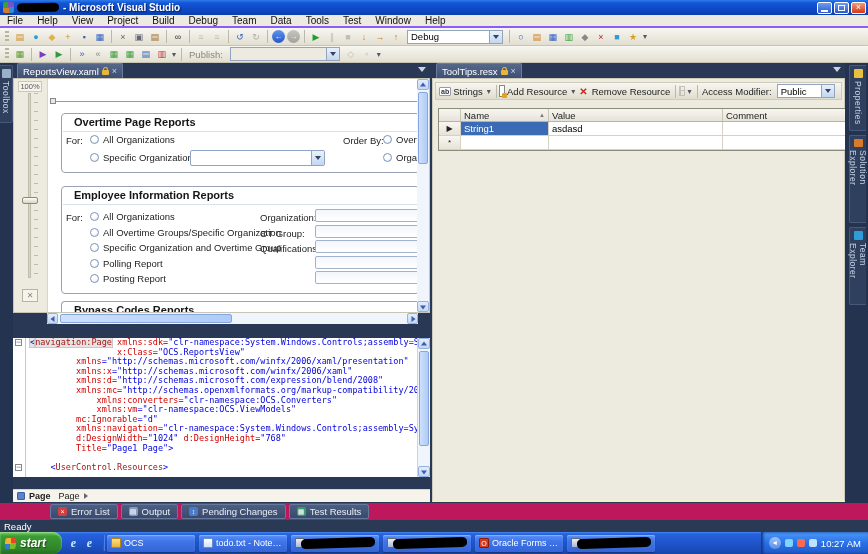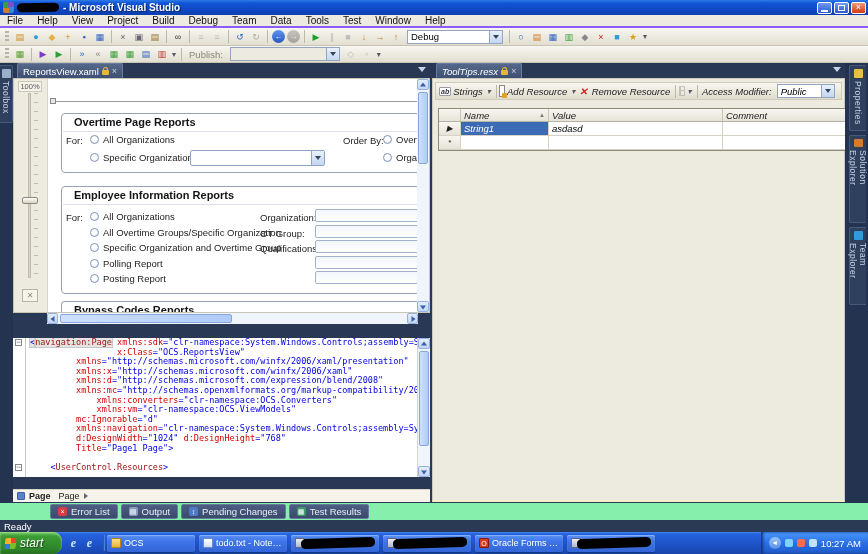--- a/index.html
+++ b/index.html
@@ -130,21 +130,21 @@
   .zoom-combo{display:flex;align-items:center;height:11px;background:#fff;border:1px solid #A8A494;
     width:44px;font-size:8px;padding-left:3px;position:relative;margin-left:1px;}
   .zoom-combo .combo-arrow{width:9px;}
   .cf-scroll{position:relative;flex:1;height:11px;background:#F0F4FB;margin-left:2px;}
   .breadcrumb{position:absolute;left:0;top:426px;width:417px;height:13px;background:#F5F3EA;
     border-top:1px solid #D8D4C6;display:flex;align-items:center;gap:4px;padding-left:4px;}
   .bc-ico{width:8px;height:8px;background:#5A82C8;border:1px solid #3A5FA8;border-radius:1px;}
   .bc-item{font-size:9px;color:#222;} .bc-item.b{font-weight:bold;}
   .bc-arrow{width:0;height:0;border:3px solid transparent;border-left:4px solid #667;}
   
-  .right-pane{position:absolute;left:432px;top:0;width:413px;height:439px;font-style:italic;}
+  .right-pane{position:absolute;left:432px;top:0;width:413px;height:439px;}
   .resx-body{position:absolute;left:0;top:15px;width:413px;height:424px;background:#EDEAE0;
     border:1px solid #CDC9BB;border-bottom:2px solid #F2EFC9;}
   .resx-toolbar{position:absolute;left:2px;top:3px;right:2px;height:18px;
     background:linear-gradient(180deg,#F7F6F0,#E0DDCE);border:1px solid #CFCBBB;display:flex;align-items:center;padding:0 3px;}
   .rt-lbl{font-size:9.5px;color:#222;margin:0 2px;white-space:nowrap;}
   .abc-ico{font-size:7px;font-weight:bold;color:#334;border:1px solid #99a;background:#fff;padding:0 1px;border-radius:1px;}
   .doc-ico{width:10px;height:12px;background:#fff;border:1px solid #888;position:relative;}
   .doc-ico::after{content:"";position:absolute;right:-3px;bottom:-2px;width:5px;height:5px;background:#E8A020;border-radius:1px;}
   .red-x{color:#D02020;font-weight:bold;font-size:10px;margin:0 2px;}
   .grid-ico{width:12px;height:10px;border:1px solid #999;opacity:.5;
@@ -158,38 +158,38 @@
   .gsel{width:22px;flex:0 0 22px;background:linear-gradient(180deg,#F8F6F0,#E6E3D8);justify-content:center;}
   .gname{width:88px;flex:0 0 88px;} .gval{width:174px;flex:0 0 174px;} .gcom{flex:1;border-right:none;}
   .gcell.sel{background:#3B6BB5;color:#fff;}
   .sort-arrow{margin-left:auto;font-size:6px;color:#777;}
   .rowind{font-size:8px;color:#222;} 
   
   .right-strip{position:absolute;left:845px;top:0;width:23px;height:440px;background:#243450;
     display:flex;flex-direction:column;gap:4px;padding-top:2px;align-items:flex-start;}
   .right-strip .side-tab{border-left:1px solid #47597A;border-right:none;border-radius:2px 0 0 2px;margin-left:4px;}
   
-  .bottom-tabs{position:absolute;left:0;top:503px;width:868px;height:17px;background:#86efac;
+  .bottom-tabs{position:absolute;left:0;top:503px;width:868px;height:17px;background:#be185d;
     display:flex;align-items:center;gap:3px;padding-left:50px;}
   .btab{height:15px;display:flex;align-items:center;gap:4px;padding:0 7px;
     background:linear-gradient(180deg,#4C5E82,#394A6C);border:1px solid #66789C;border-radius:2px;
     color:#E8EDF5;font-size:9.5px;white-space:nowrap;}
   .btico{width:9px;height:9px;border-radius:2px;font-size:7px;line-height:9px;text-align:center;color:#fff;}
   
   .statusbar{position:absolute;left:0;top:520px;width:868px;height:12px;background:#2A3A55;
     color:#fff;font-size:9.5px;display:flex;align-items:center;padding-left:4px;}
   
   .taskbar{position:absolute;left:0;top:532px;width:868px;height:22px;
     background:linear-gradient(180deg,#4A8AF4 0%,#2663DE 8%,#1F55CC 50%,#1845AC 100%);display:flex;align-items:center;}
   .startbtn{height:22px;width:62px;border-radius:0 9px 9px 0;display:flex;align-items:center;gap:4px;padding-left:5px;
     background:linear-gradient(180deg,#6CC25E 0%,#3B9C34 20%,#2E8329 80%,#226B1E 100%);
     box-shadow:inset 0 1px 2px #9FE08F;}
   .startbtn .flag{width:11px;height:11px;border-radius:2px;
     background:conic-gradient(#E8452C 0 25%,#7CBB2C 0 50%,#2C7CD8 0 75%,#F5B32C 0);transform:skewX(-6deg);}
-  .startbtn .stxt{color:#fff;font-weight:normal;font-style:italic;font-size:12px;text-shadow:1px 1px 1px #1A4A18;}
+  .startbtn .stxt{color:#fff;font-weight:bold;font-style:italic;font-size:12px;text-shadow:1px 1px 1px #1A4A18;}
   .ql{display:flex;align-items:center;gap:3px;padding:0 5px;}
   .ql-ico{width:13px;height:13px;color:#CFE6FF;font-family:"Liberation Serif",serif;font-weight:bold;
     font-style:italic;font-size:12px;line-height:13px;text-align:center;}
   .tb-div{width:2px;height:16px;background:linear-gradient(90deg,#1A44A8,#5A95F5);margin:0 2px;}
   .taskbtn{position:relative;width:88px;height:17px;margin-right:4px;border-radius:2px;display:flex;align-items:center;gap:3px;
     padding:0 4px;background:linear-gradient(180deg,#5890F5 0%,#3E74E8 40%,#3465D6 100%);
     box-shadow:inset 0 1px 1px #8AB4F8, 0 1px 1px #14337E;color:#fff;font-size:9px;}
   .taskbtn .tlabel{overflow:hidden;white-space:nowrap;text-overflow:ellipsis;}
   .ticon{width:10px;height:10px;flex:0 0 10px;border-radius:1px;}
   .ticon.folder{background:linear-gradient(180deg,#FFE08A,#E8B33C);border:1px solid #B8860B;}

